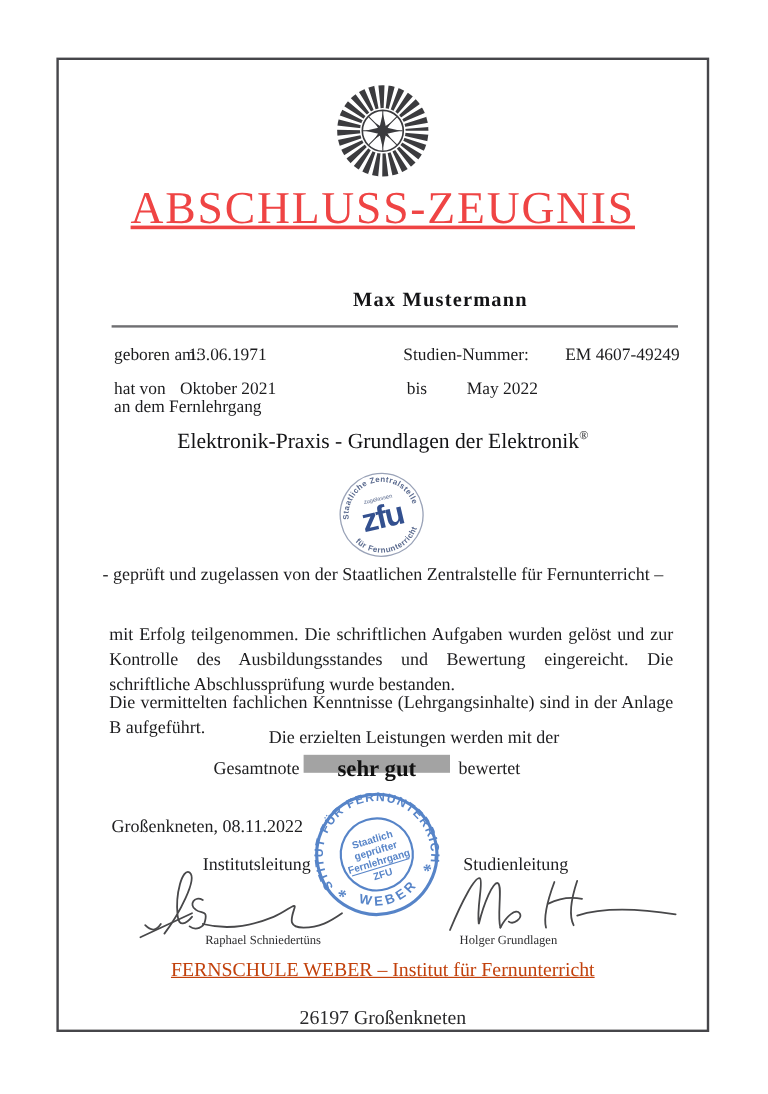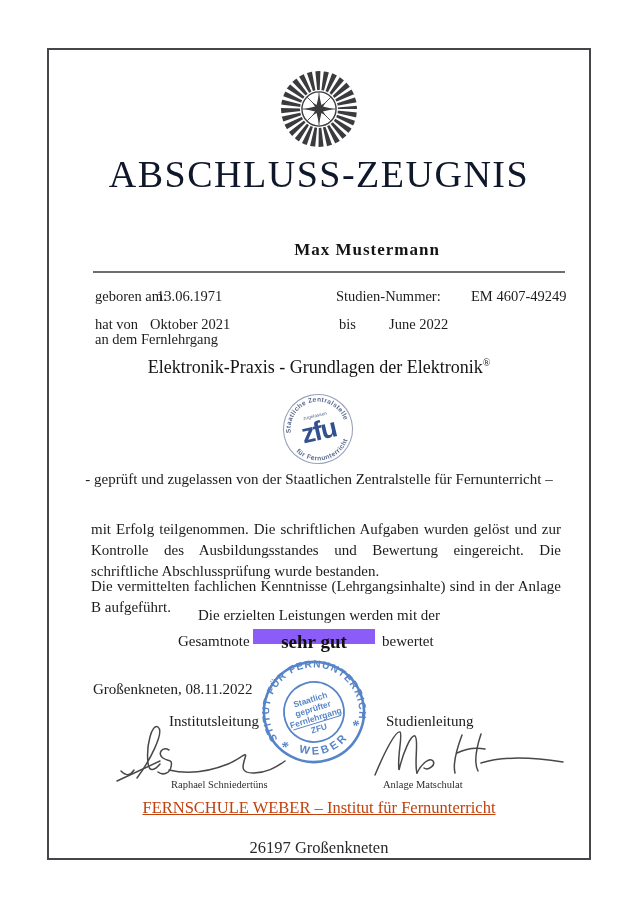--- a/index.html
+++ b/index.html
@@ -6,31 +6,31 @@
   body{
     width:640px;height:912px;position:relative;background:#ffffff;
     font-family:"Liberation Serif", serif;color:#202022;overflow:hidden;
   }
   .frame{
     position:absolute;left:47px;top:48px;width:544px;height:812px;
     border:2px solid #46464a;box-sizing:border-box;
   }
   .abs{position:absolute;}
   .center{left:0;width:540px;text-align:center;}
-  .doc-title{top:102px;font-size:38px;letter-spacing:1.5px;color:#0f172a;white-space:nowrap;}
+  .doc-title{top:102px;font-size:38px;letter-spacing:1.5px;color:#ef4444;white-space:nowrap;text-decoration:underline;}
   .student-name{top:190px;font-size:17px;font-weight:bold;letter-spacing:1px;color:#141416;padding-left:48px;}
   .name-rule{top:221px;left:44px;width:472px;height:2px;background:#6f6f72;}
   .meta{font-size:14.5px;color:#1c1c1e;white-space:nowrap;}
   .course-title{top:307px;font-size:18px;font-weight:normal;color:#141416;}
   .course-title sup{font-size:10px;}
   .approval{top:421px;font-size:15px;}
   .para{left:42px;width:470px;font-size:15px;line-height:1.4;text-align:justify;hyphens:auto;color:#1c1c1e;}
-  .result-intro{top:557px;font-size:15px;}
+  .result-intro{top:557px;font-size:15px;margin-left:26px;}
   .grade-label{top:583px;left:129px;font-size:15px;}
-  .grade-box{top:579px;left:204px;width:122px;height:15px;background:#8b5cf6;
+  .grade-box{top:579px;left:204px;width:122px;height:15px;background:#a3a3a3;
     text-align:center;line-height:25px;font-size:19px;font-weight:bold;color:#111;}
   .grade-suffix{top:583px;left:333px;font-size:15px;}
   .place-date{top:631px;left:44px;font-size:15px;}
   .role{top:663px;font-size:15px;}
   .sig-name{top:729px;font-size:10.5px;color:#2e2e30;}
   .footer1{top:748px;font-size:16.5px;color:#c2410c;text-decoration:underline;}
   .footer2{top:788px;font-size:16.5px;color:#2a2a2c;}
   .logo{left:231px;top:20px;}
   .zfu-seal{left:233px;top:343px;transform:rotate(-13deg);}
   .stamp{left:212px;top:609px;transform:rotate(-17deg);opacity:.93;z-index:3;}
@@ -56,21 +56,21 @@
   <div class="abs center student-name">Max Mustermann</div>
   <div class="abs name-rule"></div>
 
   <span class="abs meta" style="top:238px;left:46px">geboren am:</span>
   <span class="abs meta" style="top:238px;left:108px">13.06.1971</span>
   <span class="abs meta" style="top:238px;left:287px">Studien-Nummer:</span>
   <span class="abs meta" style="top:238px;left:422px">EM 4607-49249</span>
   <span class="abs meta" style="top:266px;left:46px">hat von</span>
   <span class="abs meta" style="top:266px;left:101px">Oktober 2021</span>
   <span class="abs meta" style="top:266px;left:290px">bis</span>
-  <span class="abs meta" style="top:266px;left:340px">June 2022</span>
+  <span class="abs meta" style="top:266px;left:340px">May 2022</span>
   <span class="abs meta" style="top:281px;left:46px">an dem Fernlehrgang</span>
 
   <div class="abs center course-title">
     <span>Elektronik-Praxis - Grundlagen der Elektronik</span><sup>®</sup>
   </div>
 
   <svg class="abs zfu-seal" width="72" height="72" viewBox="-36 -36 72 72">
     <defs>
       <path id="zfuArcTop" d="M -26,9 A 27.5,27.5 0 1 1 26,9"></path>
       <path id="zfuArcBottom" d="M -31.5,0 A 31.5,31.5 0 0 0 31.5,0"></path>
@@ -137,18 +137,18 @@
       <path d="M6,52 C16,28 27,7 31,9 C34,11 28,34 30,47 C34,30 42,11 46,13 C50,16 45,40 48,50"></path>
       <path d="M48,50 C53,40 61,34 64,38 C67,42 59,48 55,45"></path>
       <path d="M93,12 C87,28 84,42 86,50"></path>
       <path d="M112,11 C107,26 105,40 109,48"></path>
       <path d="M88,30 C96,26 106,24 116,26"></path>
       <path d="M112,40 C134,33 162,34 194,39"></path>
     </g>
   </svg>
 
   <span class="abs sig-name" style="left:122px">Raphael Schniedertüns</span>
-  <span class="abs sig-name" style="left:334px">Anlage Matschulat</span>
+  <span class="abs sig-name" style="left:334px">Holger Grundlagen</span>
 
   <div class="abs center footer1">FERNSCHULE WEBER – Institut für Fernunterricht</div>
   <div class="abs center footer2">26197 Großenkneten</div>
 
 </div>
 
 </body></html>

